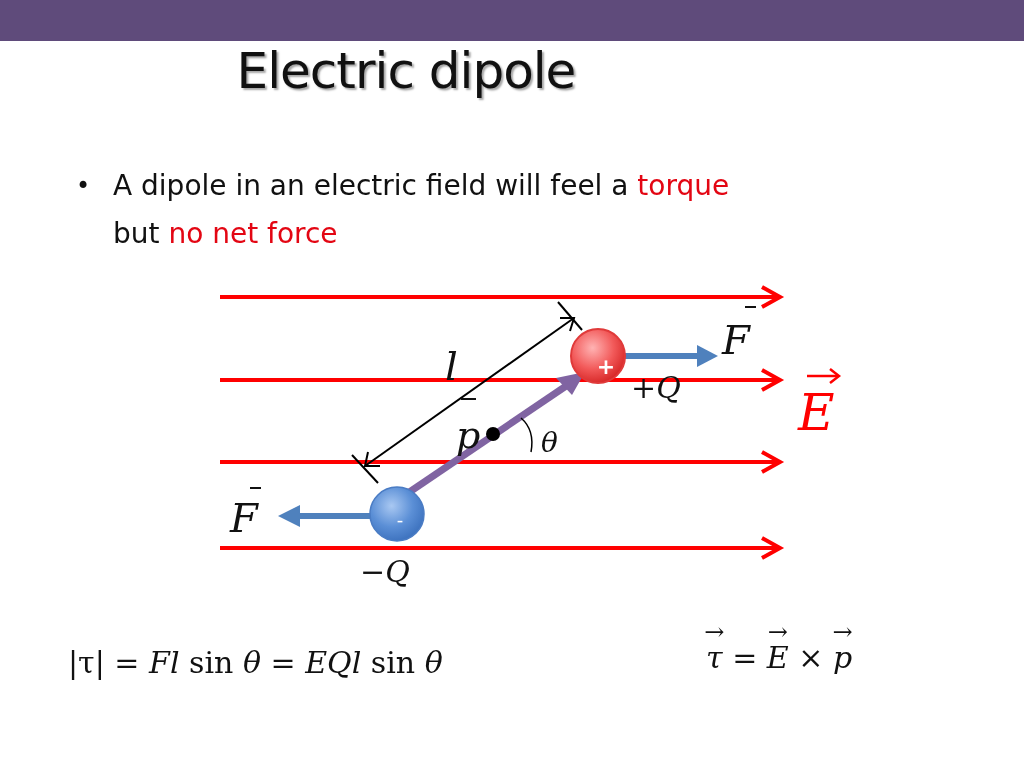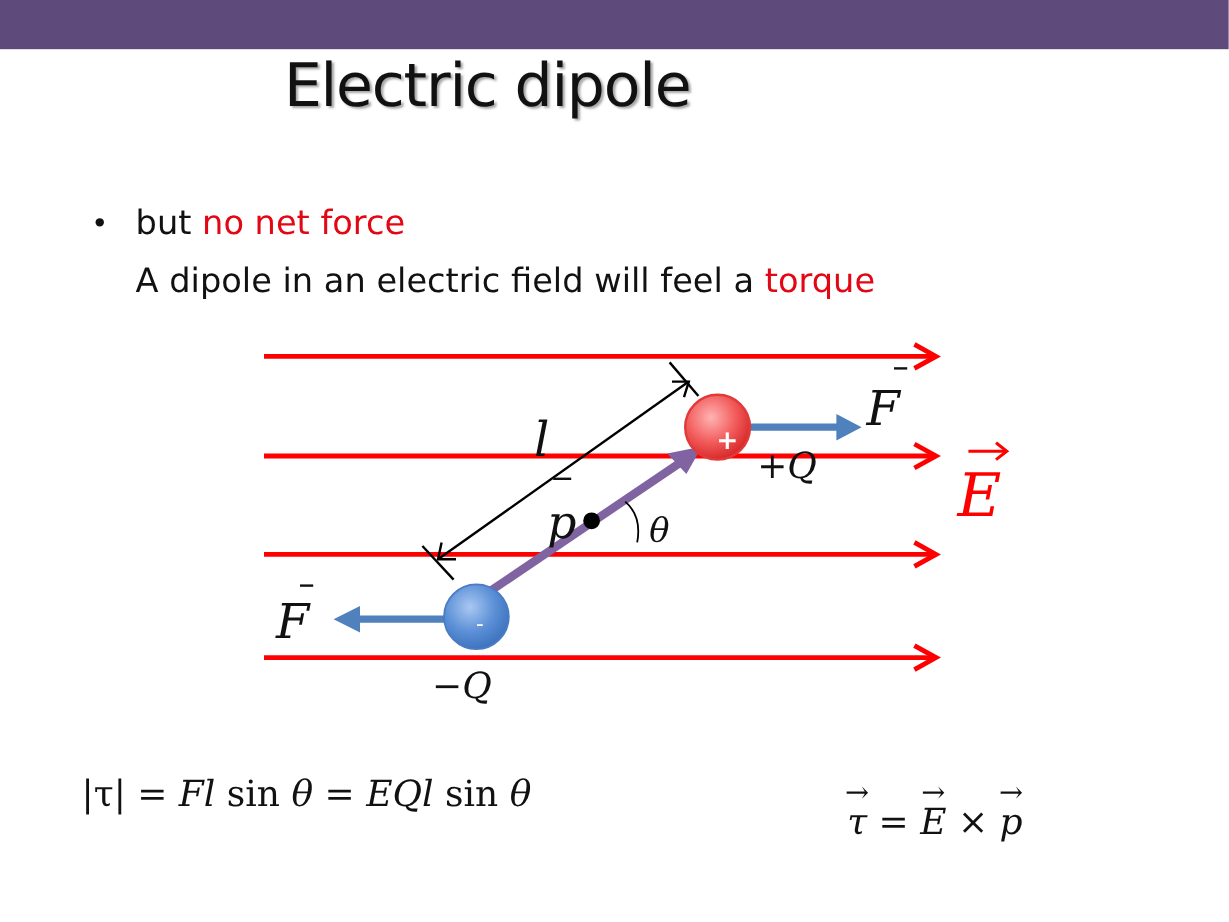--- a/index.html
+++ b/index.html
@@ -10,36 +10,36 @@
            font-family: "DejaVu Sans", sans-serif; font-size: 50px; color: #111;
            text-shadow: 2px 2px 2px rgba(0,0,0,0.35); letter-spacing: -1px; }
   .bullet-block { position: absolute; left: 76px; top: 162px; width: 780px;
                   font-family: "DejaVu Sans", sans-serif; font-size: 28px; line-height: 48px; color: #111; }
   .bullet-dot { position: absolute; left: 0; top: 0; font-size: 24px; }
   .bullet-text { margin-left: 37px; display: block; }
   .red { color: #e30613; }
   .diagram { position: absolute; left: 0; top: 0; }
   .eq { position: absolute; font-family: "DejaVu Serif", serif; color: #111; font-size: 30px; }
   .eq-left { left: 68px; top: 645px; }
-  .eq-right { left: 706px; top: 640px; margin-top: 28px; }
+  .eq-right { left: 706px; top: 640px; }
   .it { font-style: italic; }
   .vec { position: relative; display: inline-block; }
   .vec::before { content: "\2192"; position: absolute; left: 50%; transform: translateX(-50%); top: -22px; font-size: 24px; font-style: normal; }
 </style>
 </head>
 <body>
 
 <div class="top-band"></div>
 
 <div class="title">Electric dipole</div>
 
 <div class="bullet-block">
   <span class="bullet-dot">•</span>
+  <span class="bullet-text"><span>A dipole in an electric field will feel a </span><span class="red">torque</span></span>
   <span class="bullet-text"><span>but </span><span class="red">no net force</span></span>
-  <span class="bullet-text"><span>A dipole in an electric field will feel a </span><span class="red">torque</span></span>
 </div>
 
 <svg class="diagram" width="1024" height="768" viewBox="0 0 1024 768">
   <defs>
     <radialGradient id="gpos" cx="40%" cy="35%" r="65%">
       <stop offset="0%" stop-color="#ffb3b3"></stop>
       <stop offset="60%" stop-color="#f25a5a"></stop>
       <stop offset="100%" stop-color="#d92b2b"></stop>
     </radialGradient>
     <radialGradient id="gneg" cx="40%" cy="35%" r="65%">

